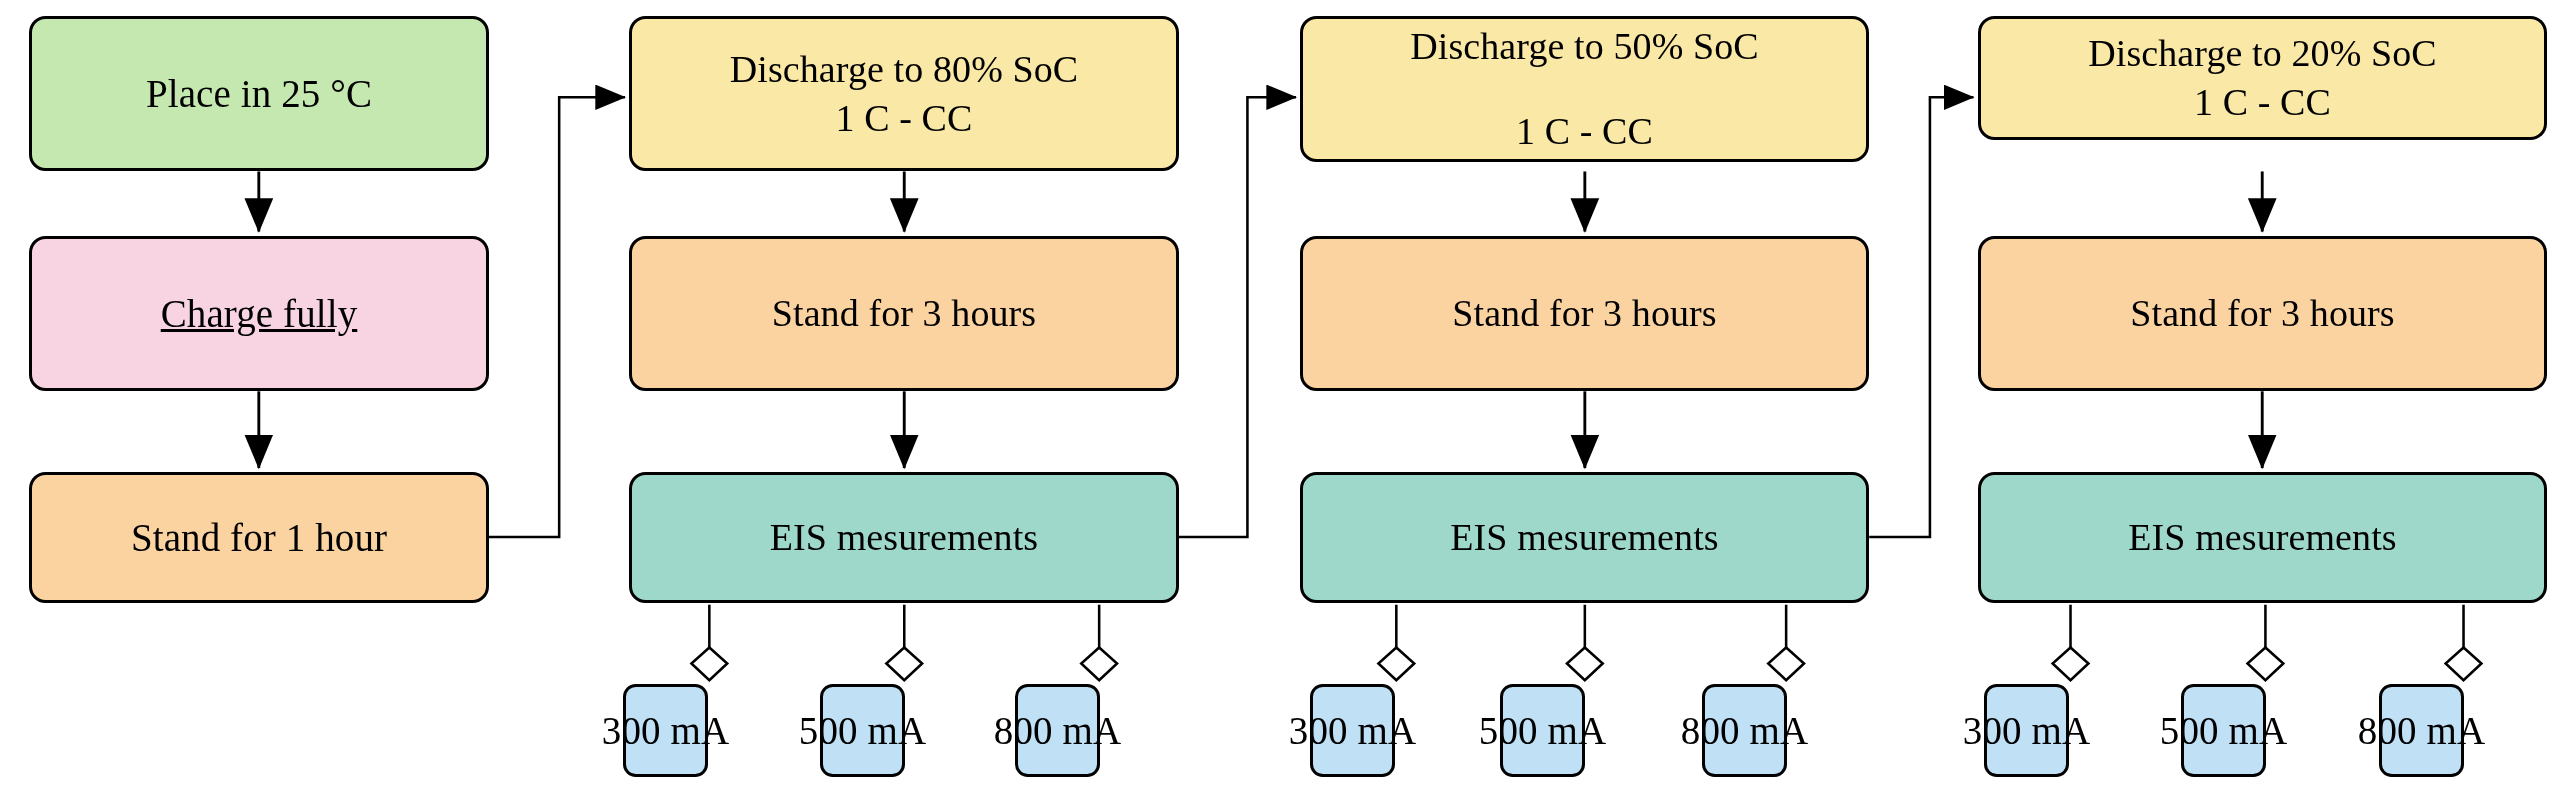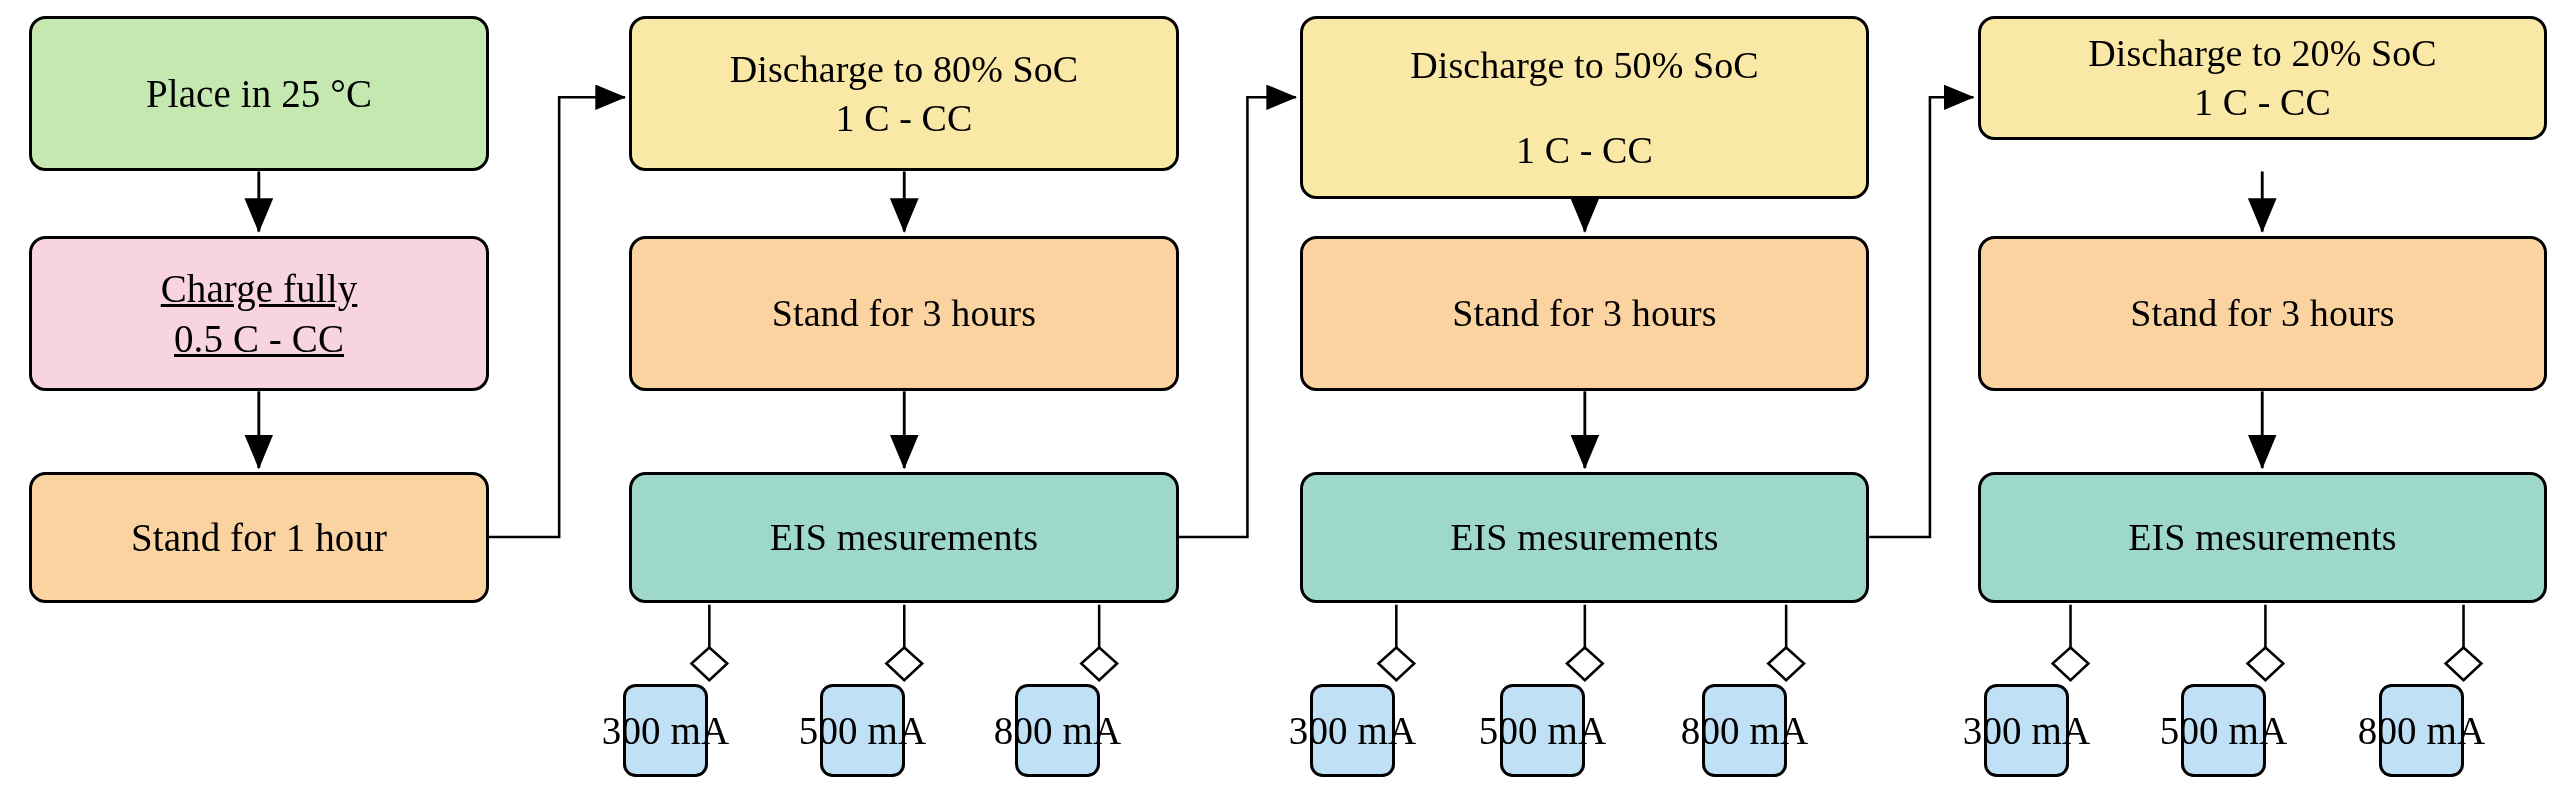--- a/index.html
+++ b/index.html
@@ -106,21 +106,20 @@
       <polygon points="3855,1013 3883,1038 3855,1064 3827,1038"></polygon>
     </g>
   </svg>
 
   <div class="node big" style="left: 29px; top: 16px; width: 460px; height: 155px; background: rgb(197, 232, 176); border-color: rgb(0, 0, 0);">
     <span class="ln">Place in 25 °C</span>
   </div>
 
   <div class="node big" style="left: 29px; top: 236px; width: 460px; height: 155px; background: rgb(248, 212, 226); border-color: rgb(0, 0, 0); text-decoration: underline;">
     <span class="ln">Charge fully</span>
-    <span class="ln">0.5 C - CC</span>
   </div>
 
   <div class="node big" style="left: 29px; top: 472px; width: 460px; height: 131px; background: rgb(251, 211, 161); border-color: rgb(0, 0, 0);">
     <span class="ln">Stand for 1 hour</span>
   </div>
 
   <div class="node mid" style="left: 629px; top: 16px; width: 550px; height: 155px; background: rgb(250, 232, 166); border-color: rgb(0, 0, 0);">
     <span class="ln">Discharge to 80% SoC</span>
     <span class="ln">1 C - CC</span>
   </div>
@@ -136,21 +135,21 @@
   <div class="node small" style="left: 623px; top: 684px; width: 85px; height: 93px; border-radius: 12.8px; background: rgb(191, 224, 245); border-color: rgb(0, 0, 0);">
     <span class="ln">300 mA</span>
   </div>
   <div class="node small" style="left: 820px; top: 684px; width: 85px; height: 93px; border-radius: 12.8px; background: rgb(191, 224, 245); border-color: rgb(0, 0, 0);">
     <span class="ln">500 mA</span>
   </div>
   <div class="node small" style="left: 1015px; top: 684px; width: 85px; height: 93px; border-radius: 12.8px; background: rgb(191, 224, 245); border-color: rgb(0, 0, 0);">
     <span class="ln">800 mA</span>
   </div>
 
-  <div class="node mid" style="left: 1300px; top: 16px; width: 569px; height: 183px; background: rgb(250, 232, 166); border-color: rgb(0, 0, 0); gap: 36px;">
+  <div class="node mid" style="left: 1300px; top: 16px; width: 569px; height: 146px; background: rgb(250, 232, 166); border-color: rgb(0, 0, 0); gap: 36px;">
     <span class="ln">Discharge to 50% SoC</span>
     <span class="ln">1 C - CC</span>
   </div>
 
   <div class="node mid" style="left: 1300px; top: 236px; width: 569px; height: 155px; background: rgb(251, 211, 161); border-color: rgb(0, 0, 0);">
     <span class="ln">Stand for 3 hours</span>
   </div>
 
   <div class="node mid" style="left: 1300px; top: 472px; width: 569px; height: 131px; background: rgb(158, 216, 203); border-color: rgb(0, 0, 0);">
     <span class="ln">EIS mesurements</span>

